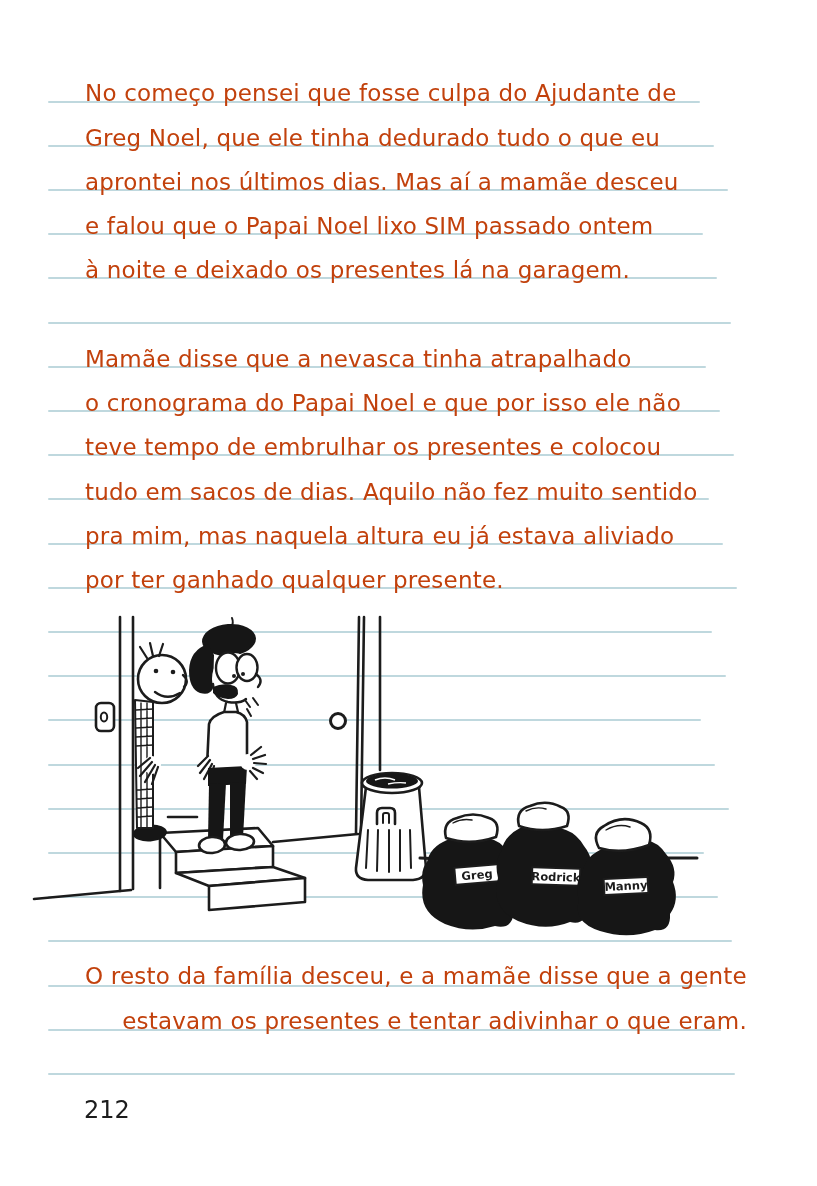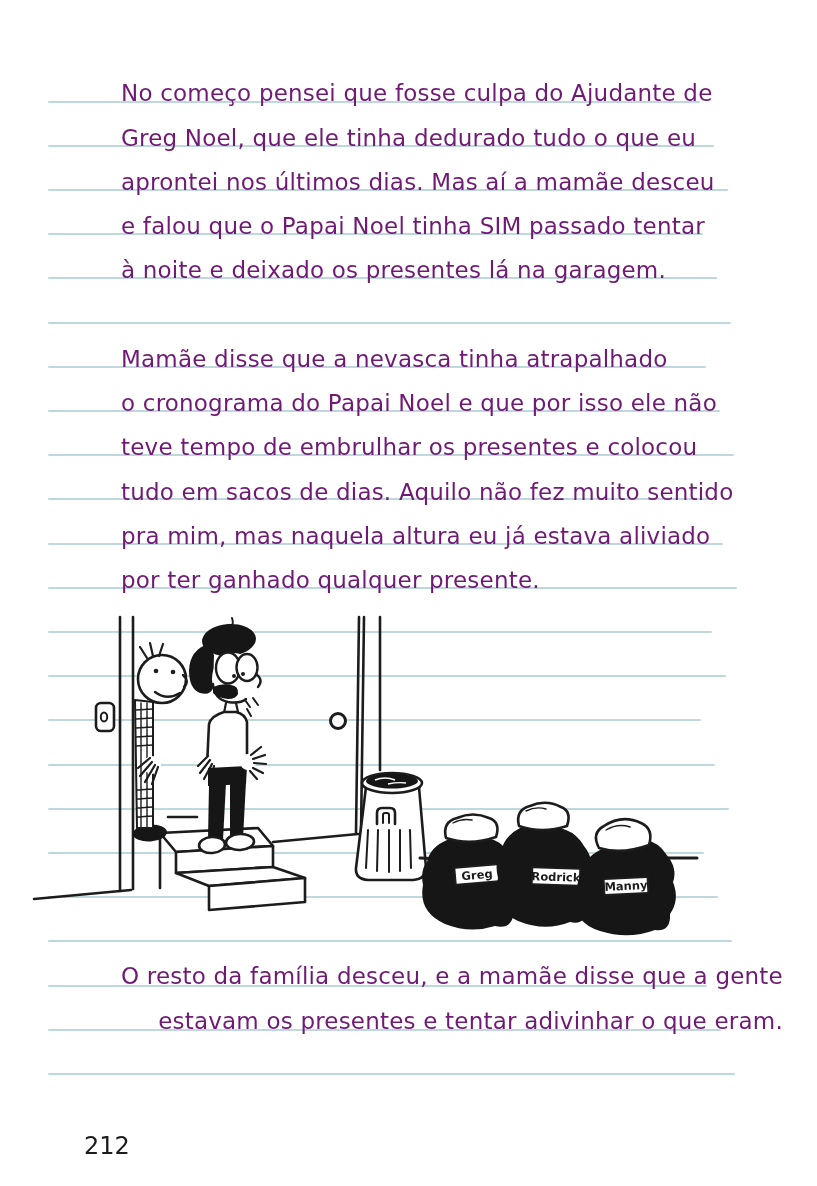--- a/index.html
+++ b/index.html
@@ -5,28 +5,28 @@
   html,body{margin:0;padding:0;background:#e8e8e8;}
   .page{
     position:relative;width:817px;height:1186px;background:#ffffff;
     overflow:hidden;font-family:"DejaVu Sans",sans-serif;margin:0 auto;
   }
   .rule{
     position:absolute;height:2px;background:#bfd8de;border-radius:1px;
   }
   .para{
     position:absolute;left:85px;font-size:23px;line-height:44.2px;
-    color:#701a75;letter-spacing:0.2px;white-space:nowrap;margin-left:36px;
+    color:#c2410c;letter-spacing:0.2px;white-space:nowrap;
   }
   .para .text-line{height:44.2px;}
   #para1{top:71.4px;}
   #para2{top:337px;}
   #para3{top:954.4px;text-align:right;}
   .page-number{
-    position:absolute;left:84px;top:1132px;font-size:24px;color:#1c1c1c;
+    position:absolute;left:84px;top:1096px;font-size:24px;color:#1c1c1c;
   }
   .illustration{position:absolute;left:0;top:600px;}
   .ink{stroke:#1c1c1c;stroke-width:2.6;fill:none;stroke-linecap:round;stroke-linejoin:round;}
   .ink-thin{stroke:#1c1c1c;stroke-width:1.4;fill:none;stroke-linecap:round;}
   .fill-black{fill:#161616;stroke:none;}
   .fill-white{fill:#ffffff;}
   .bag-label-text{font-family:"DejaVu Sans",sans-serif;font-size:11.5px;font-weight:bold;fill:#1c1c1c;text-anchor:middle;}
 </style>
 </head>
 <body>
@@ -56,21 +56,21 @@
       <div class="rule" style="top: 940.3px; left: 48px; width: 684px;"></div>
       <div class="rule" style="top: 984.5px; left: 48px; width: 659px;"></div>
       <div class="rule" style="top: 1028.7px; left: 48px; width: 673px;"></div>
       <div class="rule" style="top: 1072.9px; left: 48px; width: 687px;"></div>
     </div>
 
   <div id="para1" class="para">
       <div class="text-line">No começo pensei que fosse culpa do Ajudante de</div>
       <div class="text-line">Greg Noel, que ele tinha dedurado tudo o que eu</div>
       <div class="text-line">aprontei nos últimos dias. Mas aí a mamãe desceu</div>
-      <div class="text-line">e falou que o Papai Noel tinha SIM passado tentar</div>
+      <div class="text-line">e falou que o Papai Noel lixo SIM passado ontem</div>
       <div class="text-line">à noite e deixado os presentes lá na garagem.</div>
     </div>
   <div id="para2" class="para">
       <div class="text-line">Mamãe disse que a nevasca tinha atrapalhado</div>
       <div class="text-line">o cronograma do Papai Noel e que por isso ele não</div>
       <div class="text-line">teve tempo de embrulhar os presentes e colocou</div>
       <div class="text-line">tudo em sacos de dias. Aquilo não fez muito sentido</div>
       <div class="text-line">pra mim, mas naquela altura eu já estava aliviado</div>
       <div class="text-line">por ter ganhado qualquer presente.</div>
     </div>

